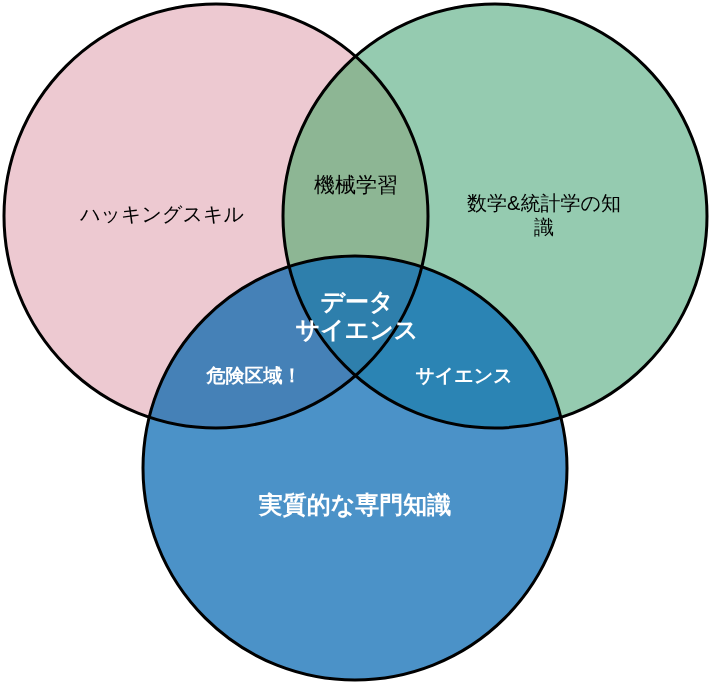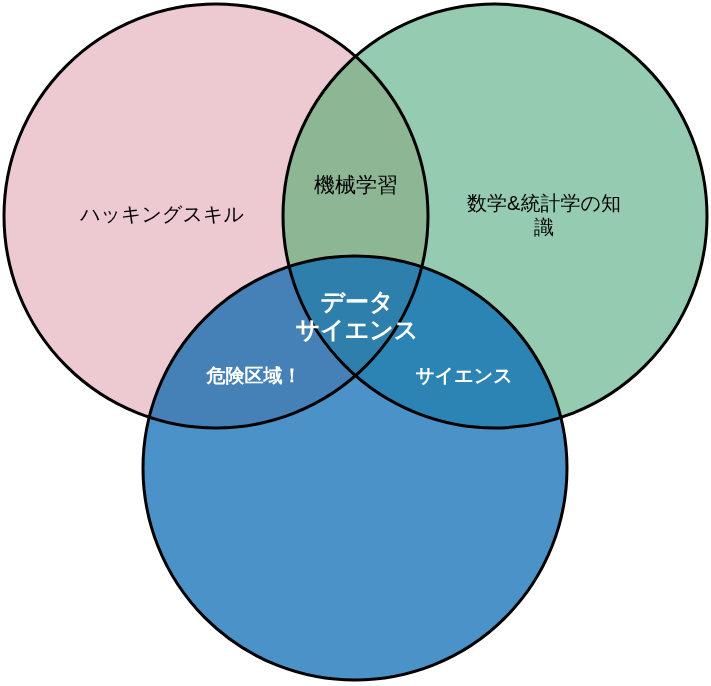--- a/index.html
+++ b/index.html
@@ -98,14 +98,15 @@
 
   <div class="venn-label label-dark size-pair" id="label-ml" style="left: 356px; top: 185px;">機械学習</div>
 
   <div class="venn-label label-light size-center" id="label-ds" style="left: 357px; top: 288px;">データ
 サイエンス</div>
 
   <div class="venn-label label-light size-pair-sm" id="label-dz" style="left: 254px; top: 376px;">危険区域！</div>
 
   <div class="venn-label label-light size-pair-sm" id="label-tr" style="left: 464px; top: 376px;">サイエンス</div>
 
+  <div class="venn-label label-light size-bottom" id="label-expertise" style="left: 355px; top: 505px;">実質的な専門知識</div>
 
 </div>
 
 </body></html>

